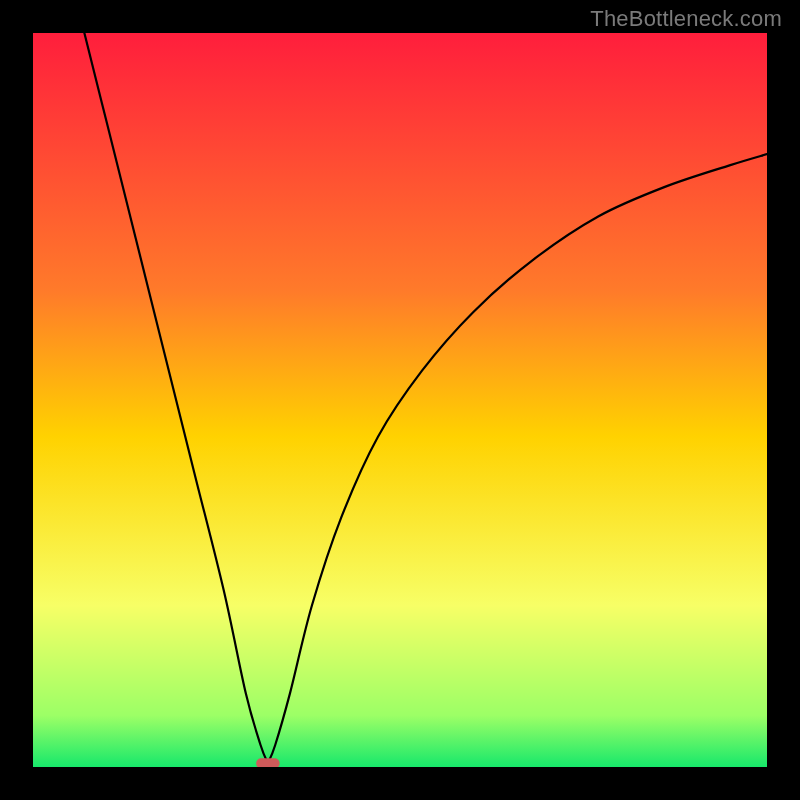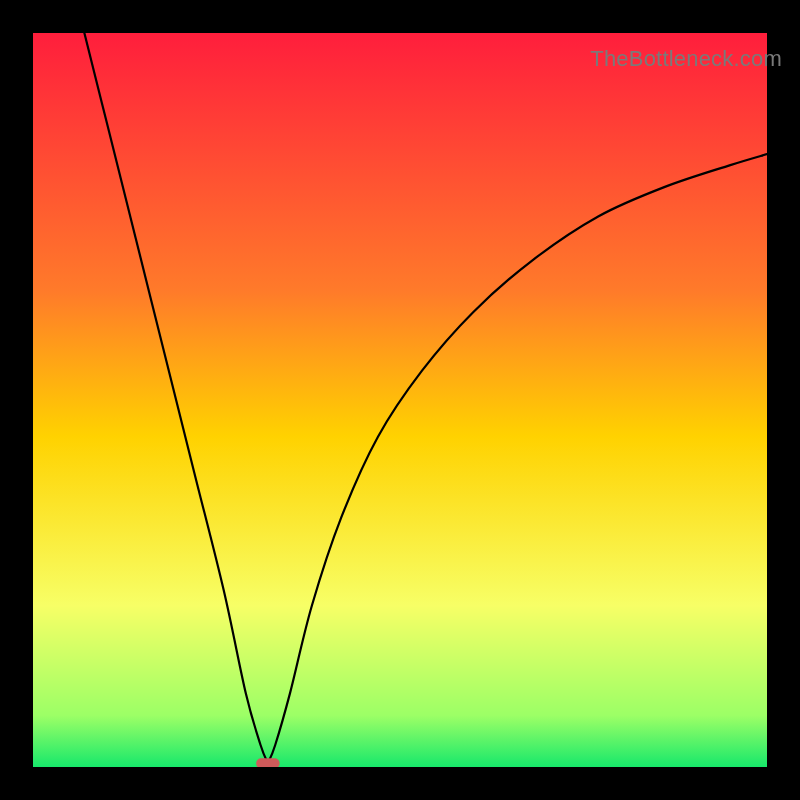--- a/index.html
+++ b/index.html
@@ -26,21 +26,20 @@
   }
   .watermark {
     position: absolute;
     top: 6px;
     right: 18px;
     color: #7a7a7a;
     font-size: 22px;
     font-weight: 500;
     letter-spacing: 0.2px;
     user-select: none;
-    margin-top: 40px;
   }
 </style>
 </head>
 <body>
 
 <div class="frame">
   <div class="plot-area">
     <svg id="chart-svg" width="734" height="734" viewBox="0 0 734 734">
       <defs>
         <linearGradient id="bg-grad" x1="0" y1="0" x2="0" y2="1">

